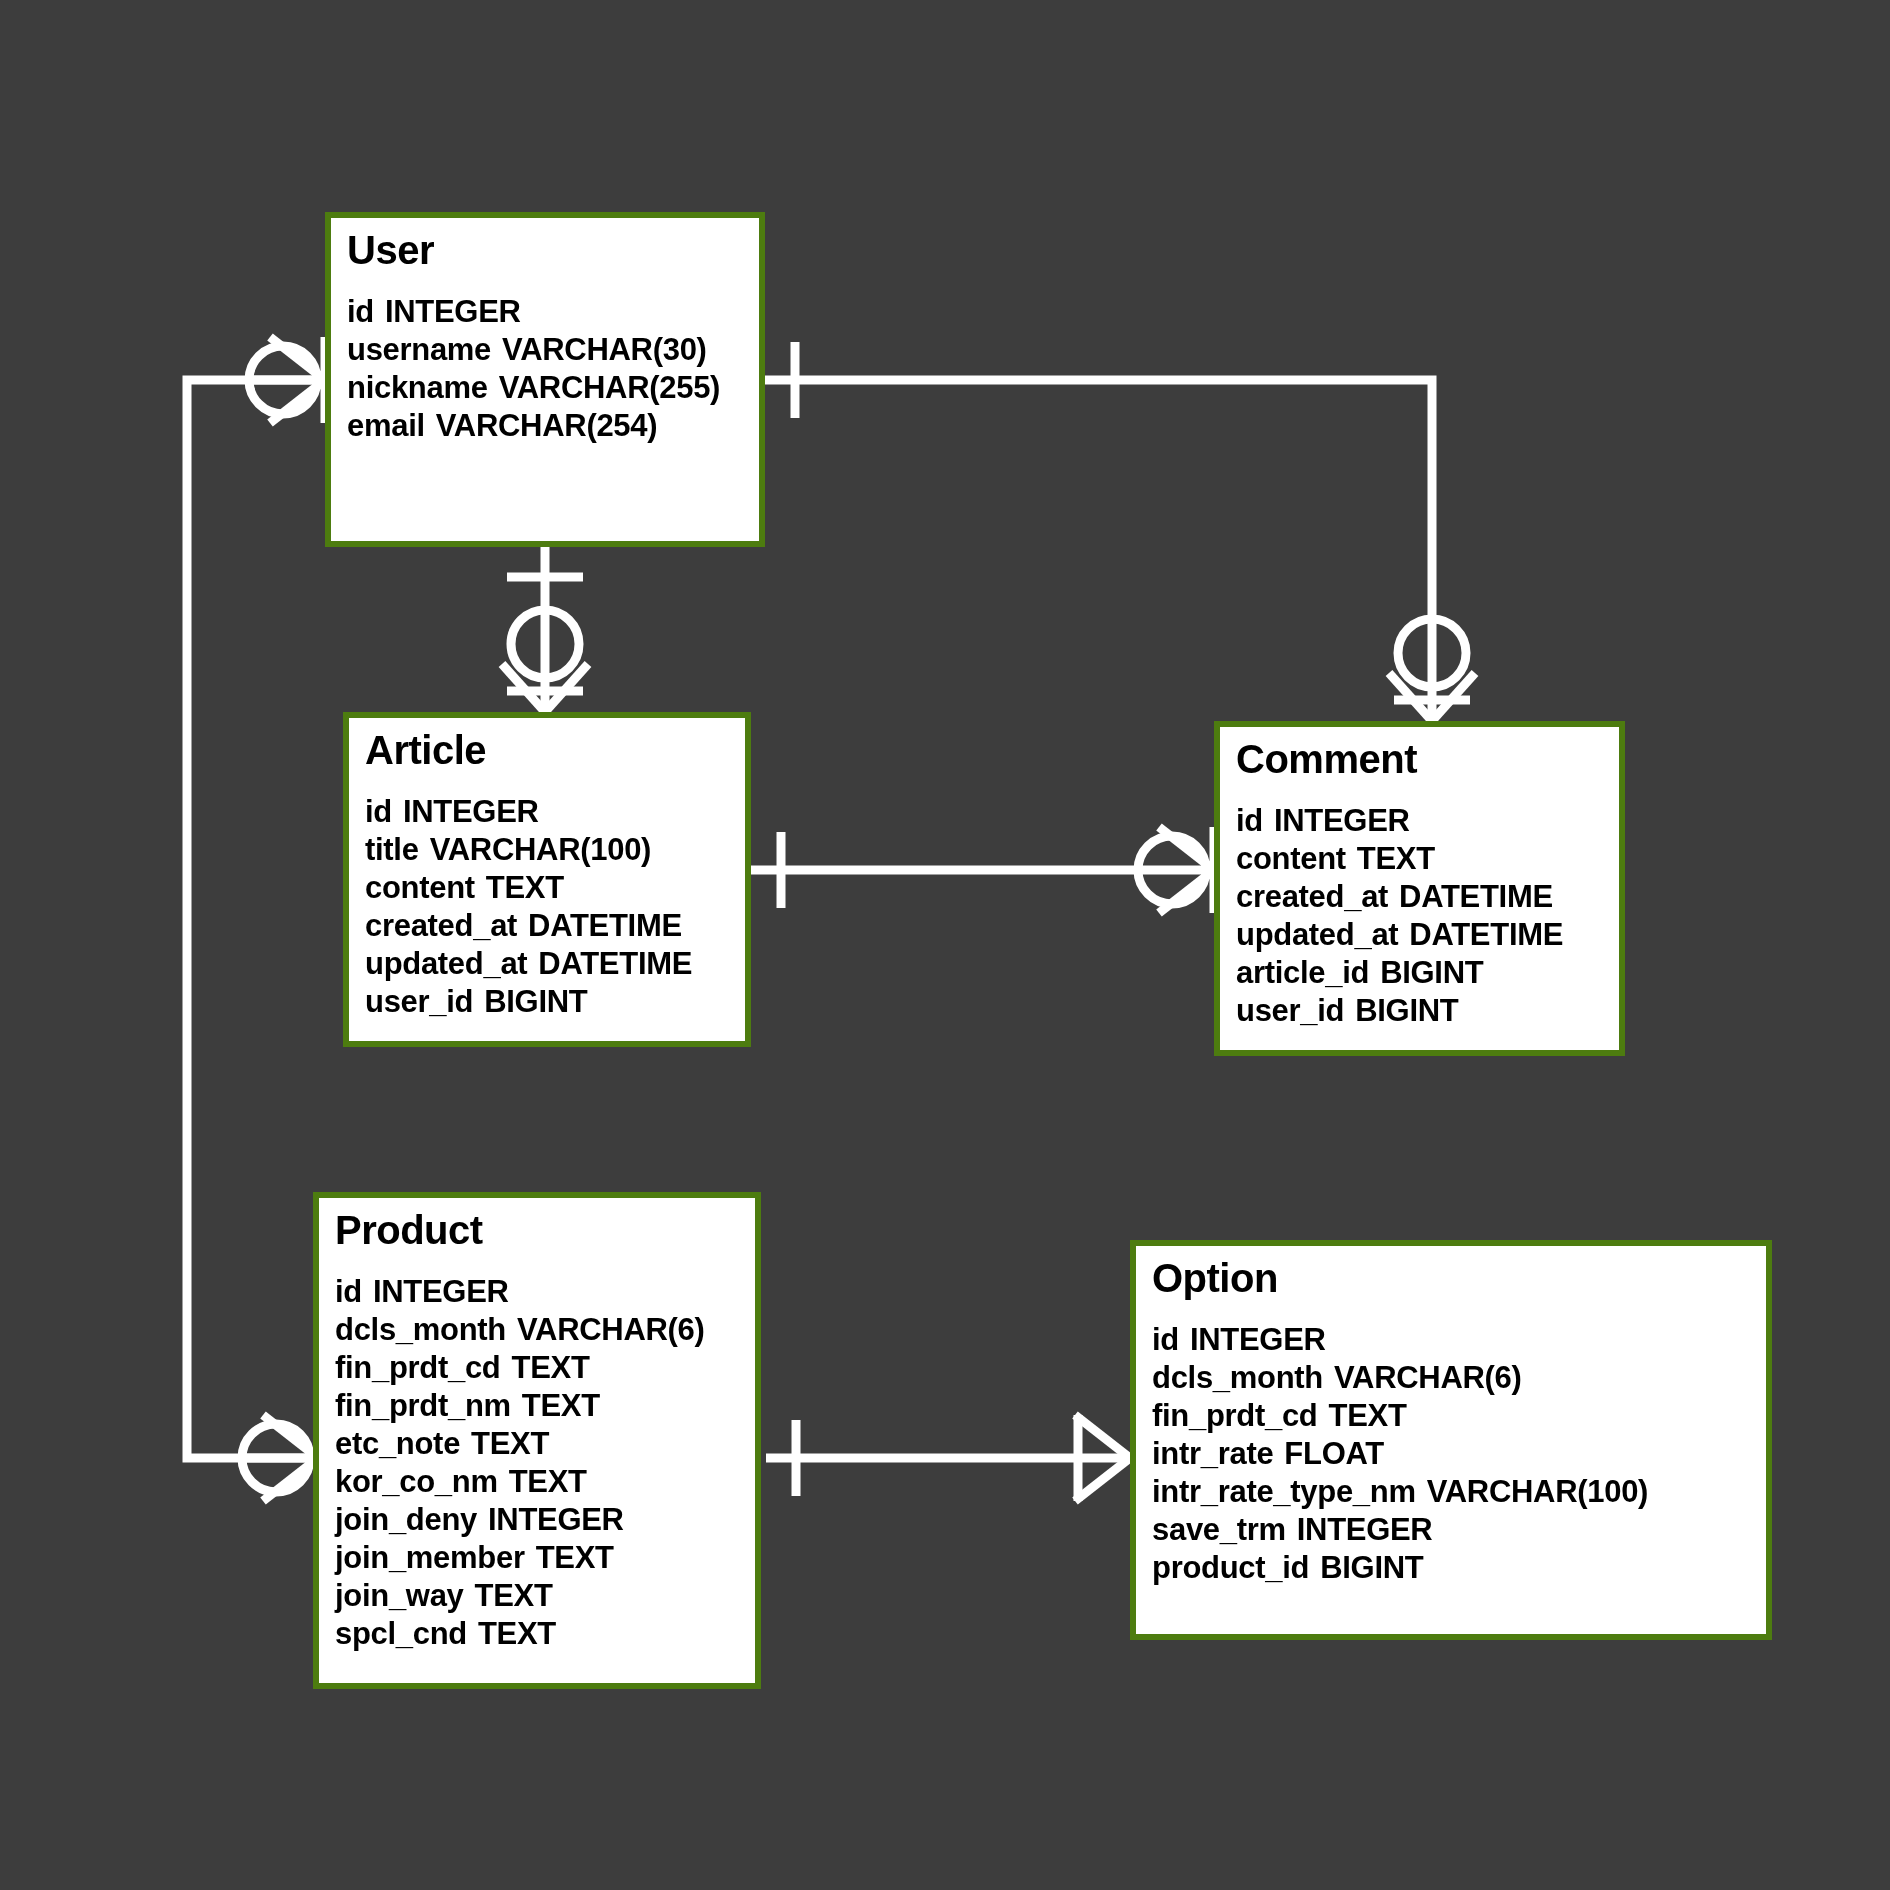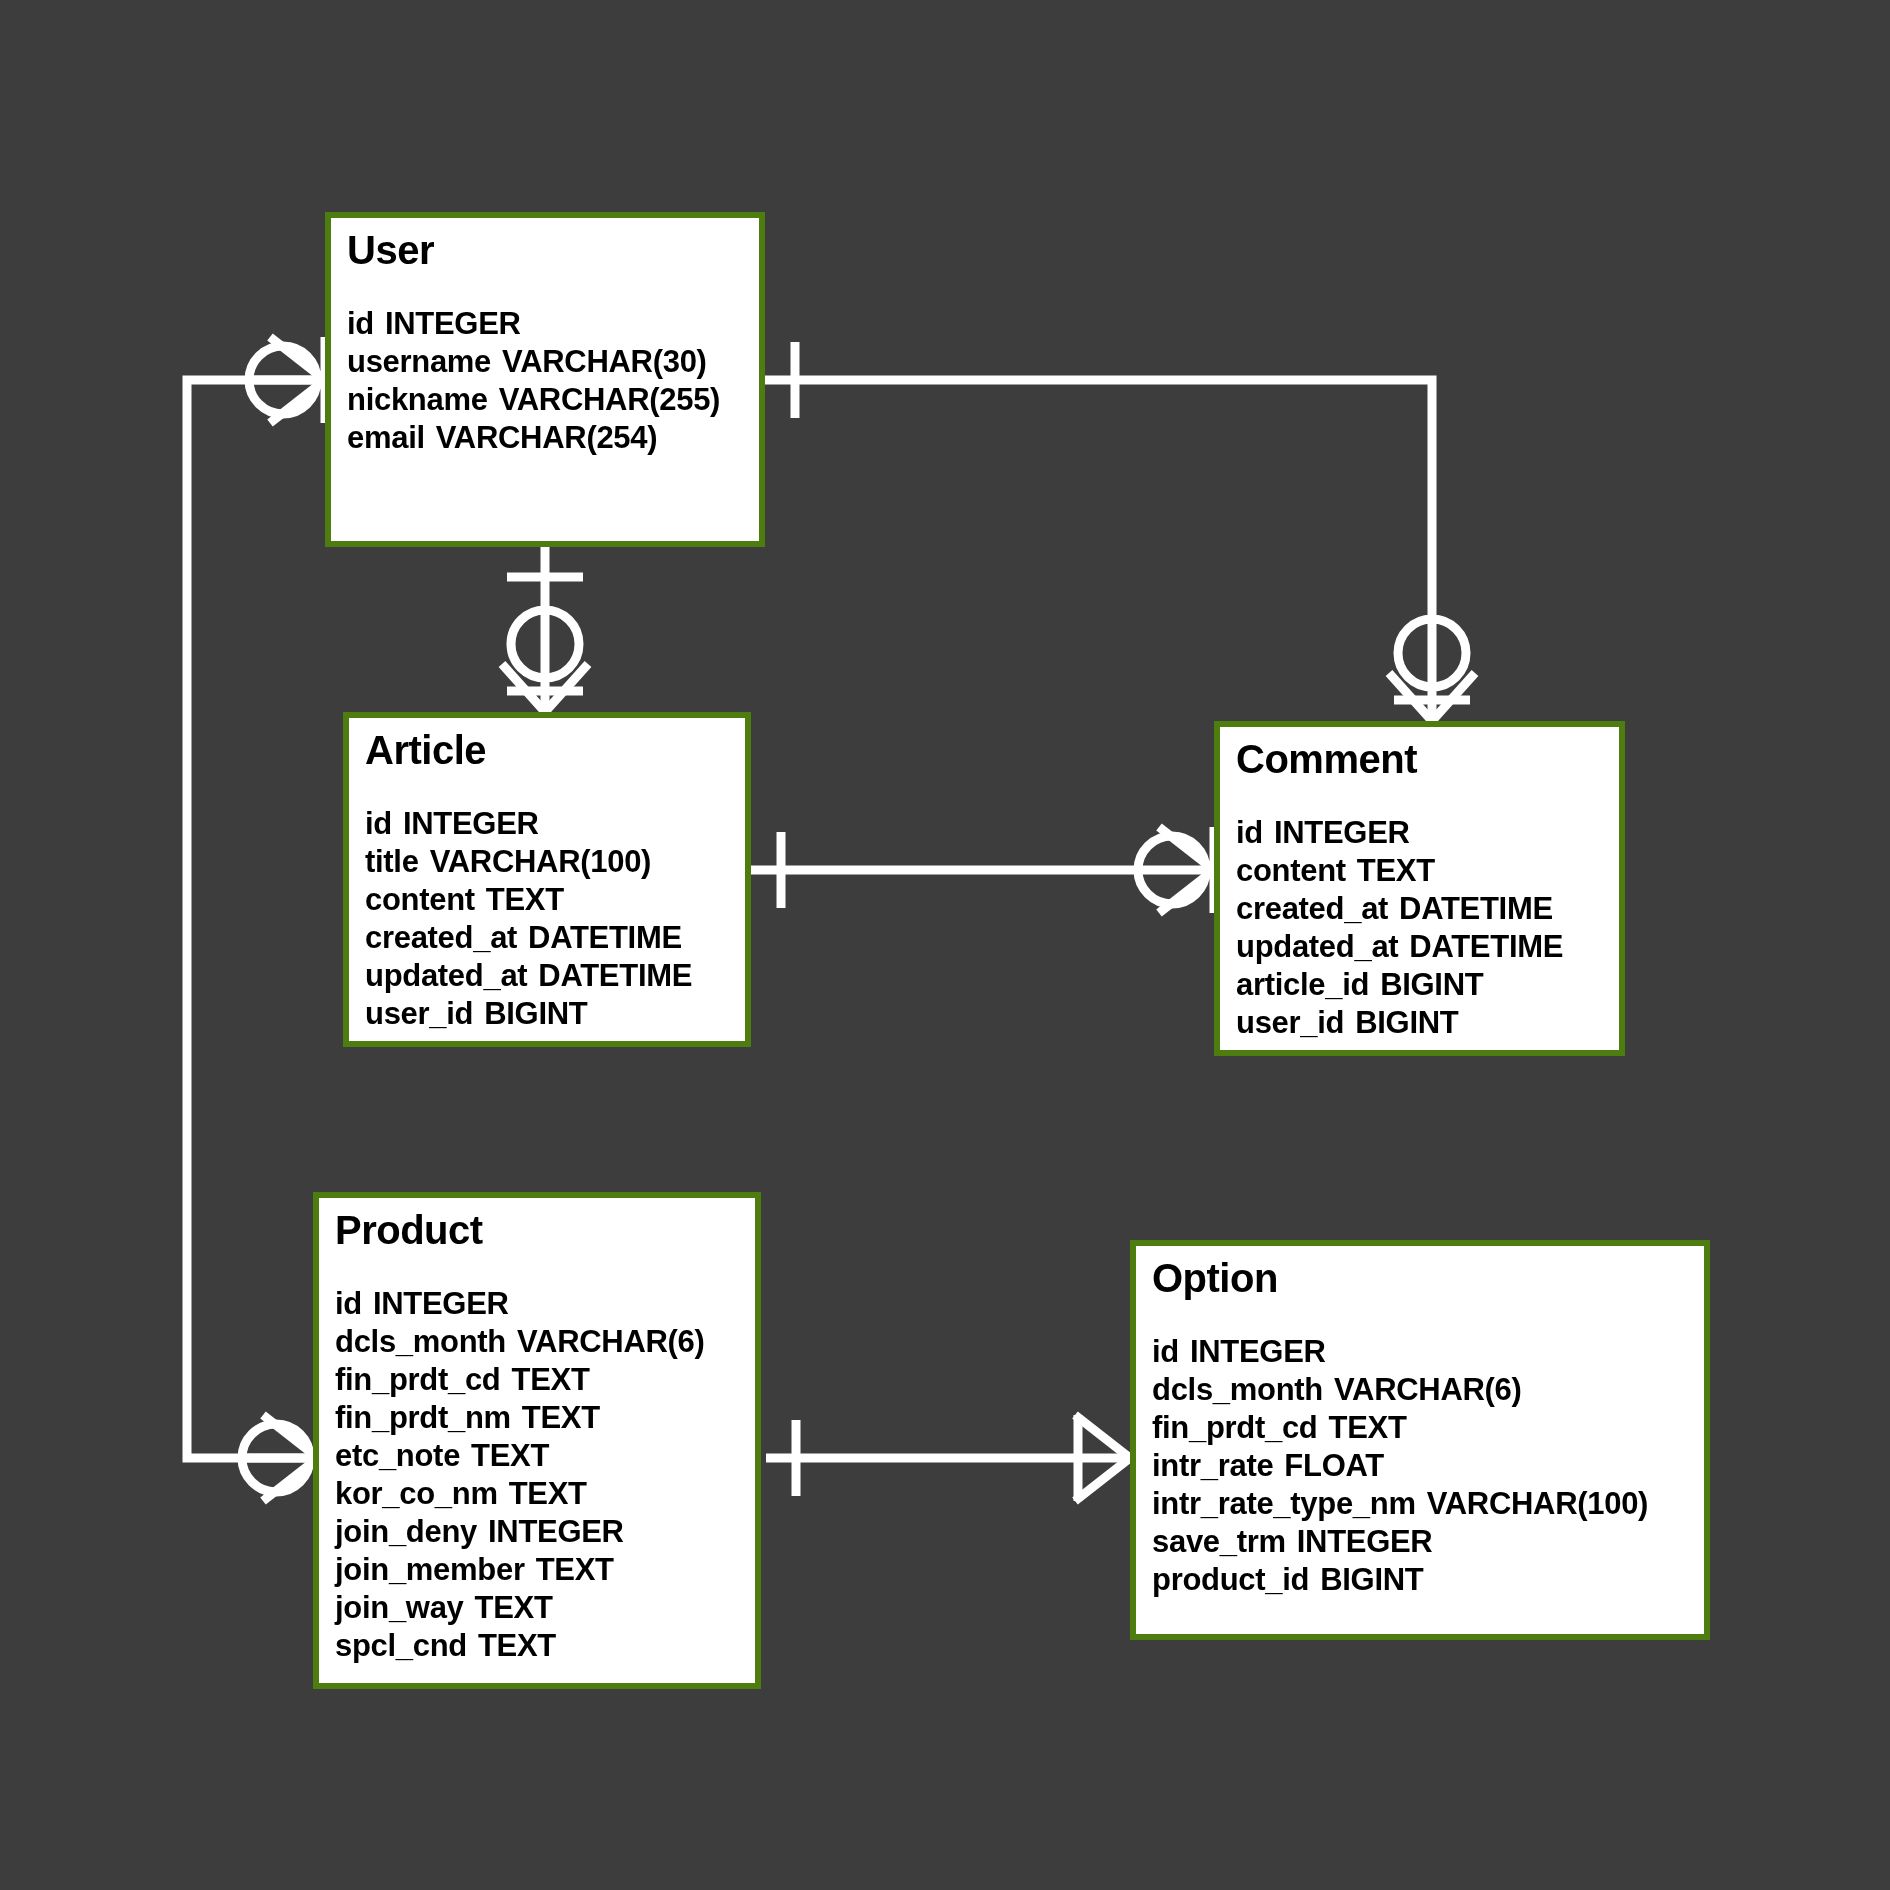--- a/index.html
+++ b/index.html
@@ -34,22 +34,22 @@
   .entity-title {
     font-size: 40px;
     font-weight: bold;
     letter-spacing: -0.5px;
     padding: 12px 0 0 16px;
     line-height: 1.0;
     white-space: nowrap;
   }
   .field-list {
     list-style: none;
-    margin: 12px;
-    padding: 26px 0 12px 4px;
+    margin: 0;
+    padding: 26px 0 12px 16px;
   }
   .field {
     font-size: 31px;
     font-weight: bold;
     line-height: 1.0;
     padding: 0 0 7px 0;
     white-space: nowrap;
     letter-spacing: -0.3px;
   }
   .fname { }
@@ -180,21 +180,21 @@
       <li class="field"><span class="fname">fin_prdt_nm</span><span class="ftype">TEXT</span></li>
       <li class="field"><span class="fname">etc_note</span><span class="ftype">TEXT</span></li>
       <li class="field"><span class="fname">kor_co_nm</span><span class="ftype">TEXT</span></li>
       <li class="field"><span class="fname">join_deny</span><span class="ftype">INTEGER</span></li>
       <li class="field"><span class="fname">join_member</span><span class="ftype">TEXT</span></li>
       <li class="field"><span class="fname">join_way</span><span class="ftype">TEXT</span></li>
       <li class="field"><span class="fname">spcl_cnd</span><span class="ftype">TEXT</span></li>
     </ul>
   </div>
 
-  <div class="entity" style="left:1130px; top:1240px; width:580px; height:400px;">
+  <div class="entity" style="left:1130px; top:1240px; width:642px; height:400px;">
     <div class="entity-title">Option</div>
     <ul class="field-list">
       <li class="field"><span class="fname">id</span><span class="ftype">INTEGER</span></li>
       <li class="field"><span class="fname">dcls_month</span><span class="ftype">VARCHAR(6)</span></li>
       <li class="field"><span class="fname">fin_prdt_cd</span><span class="ftype">TEXT</span></li>
       <li class="field"><span class="fname">intr_rate</span><span class="ftype">FLOAT</span></li>
       <li class="field"><span class="fname">intr_rate_type_nm</span><span class="ftype">VARCHAR(100)</span></li>
       <li class="field"><span class="fname">save_trm</span><span class="ftype">INTEGER</span></li>
       <li class="field"><span class="fname">product_id</span><span class="ftype">BIGINT</span></li>
     </ul>

